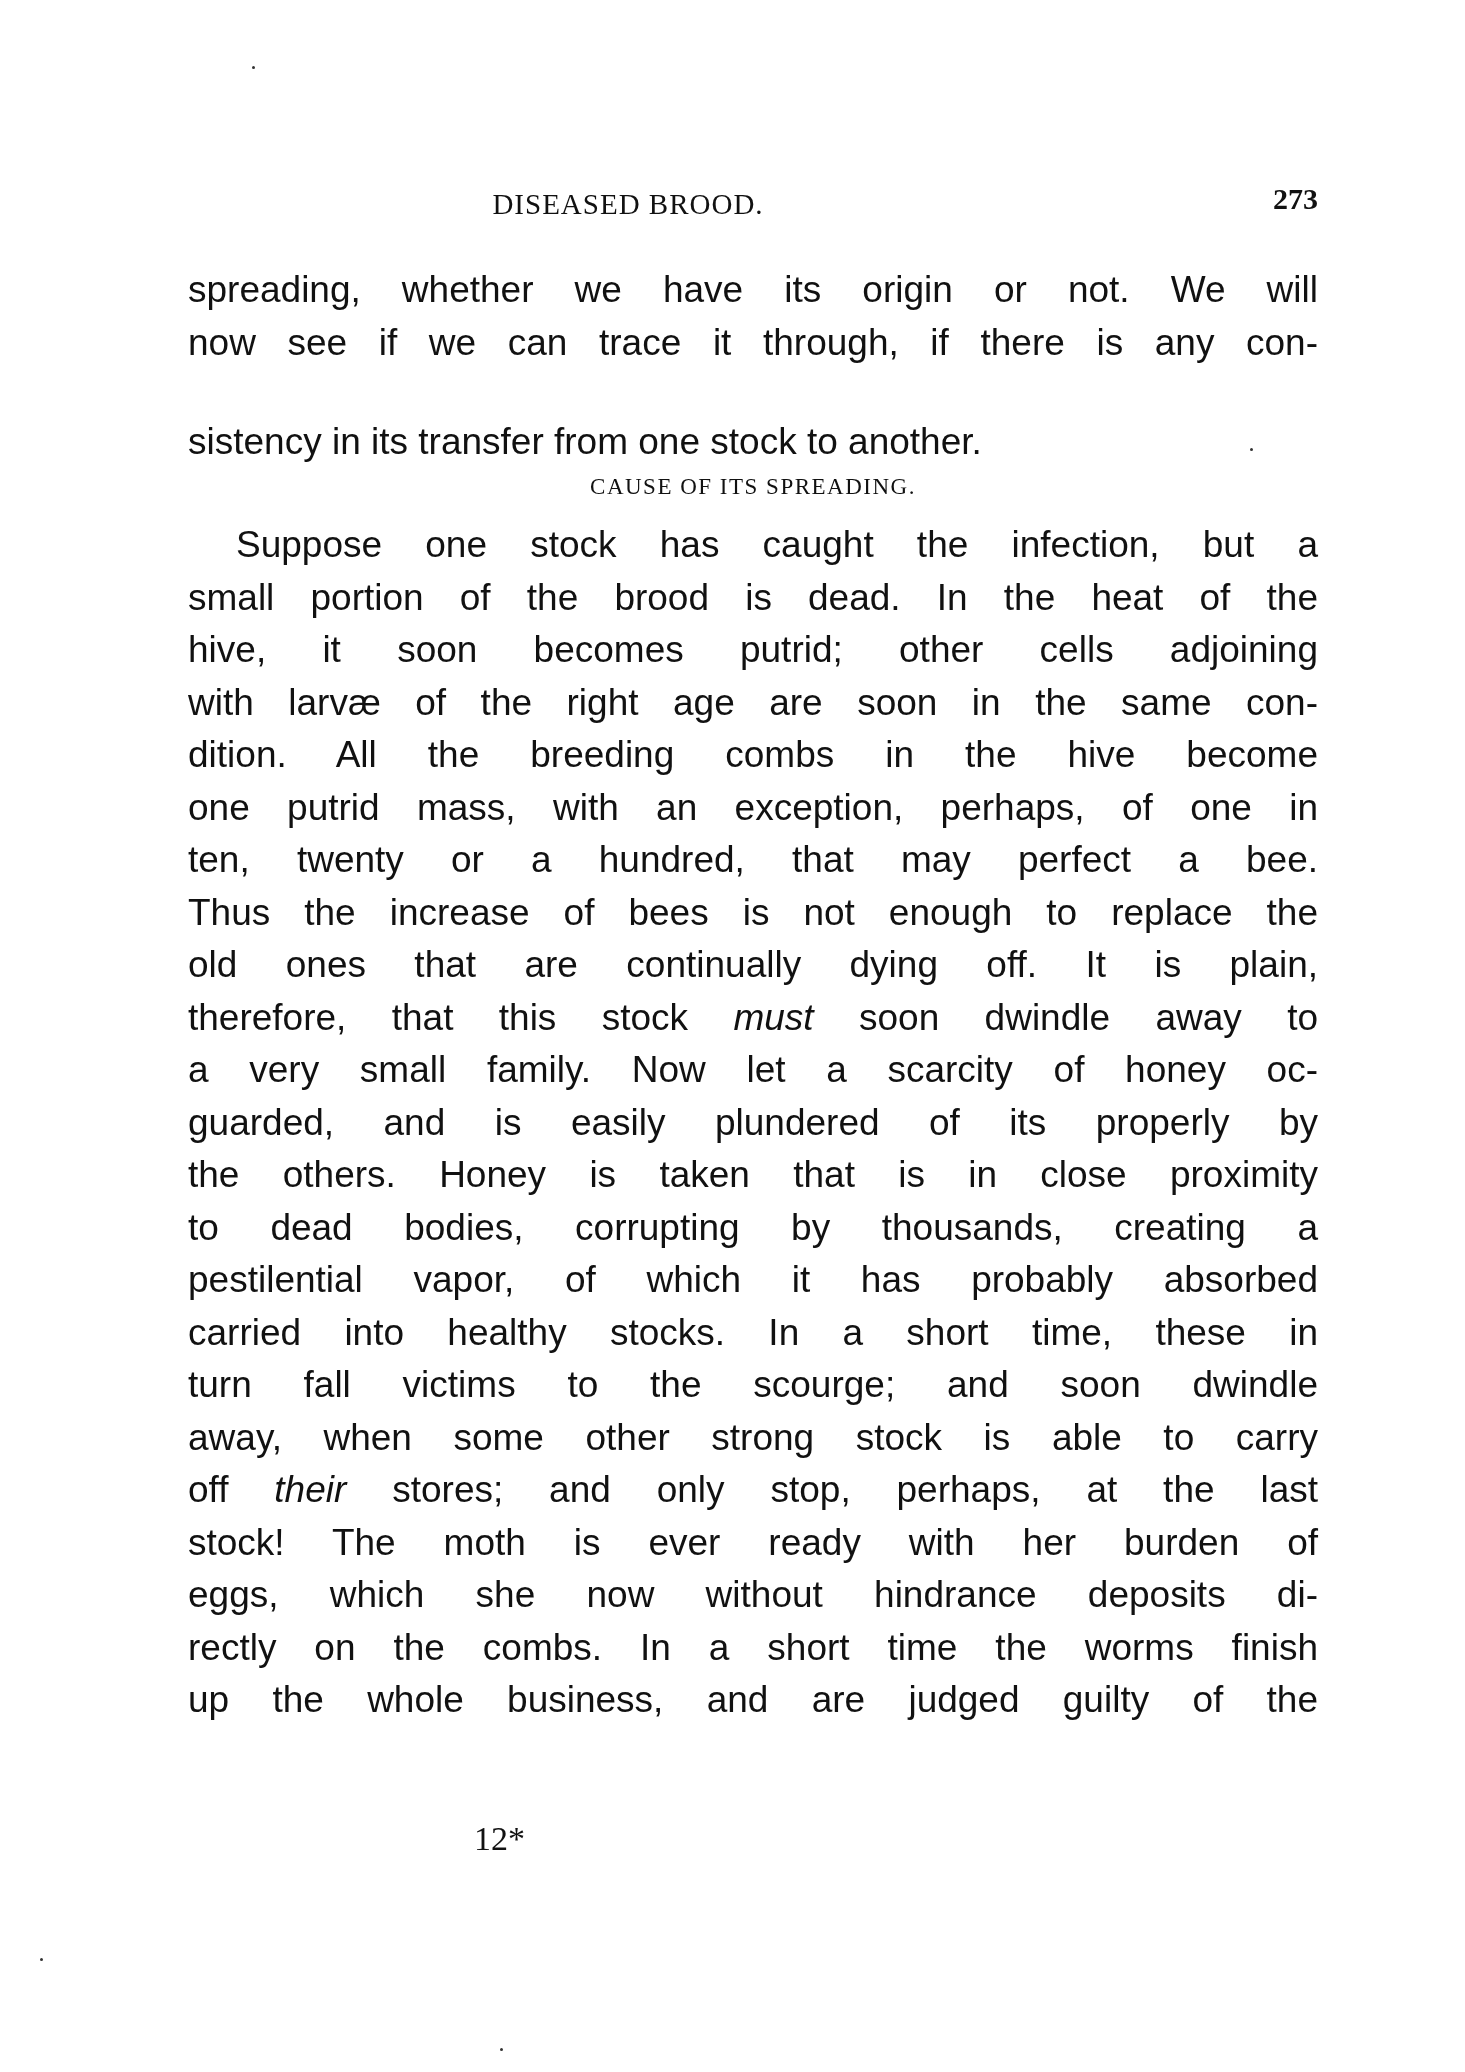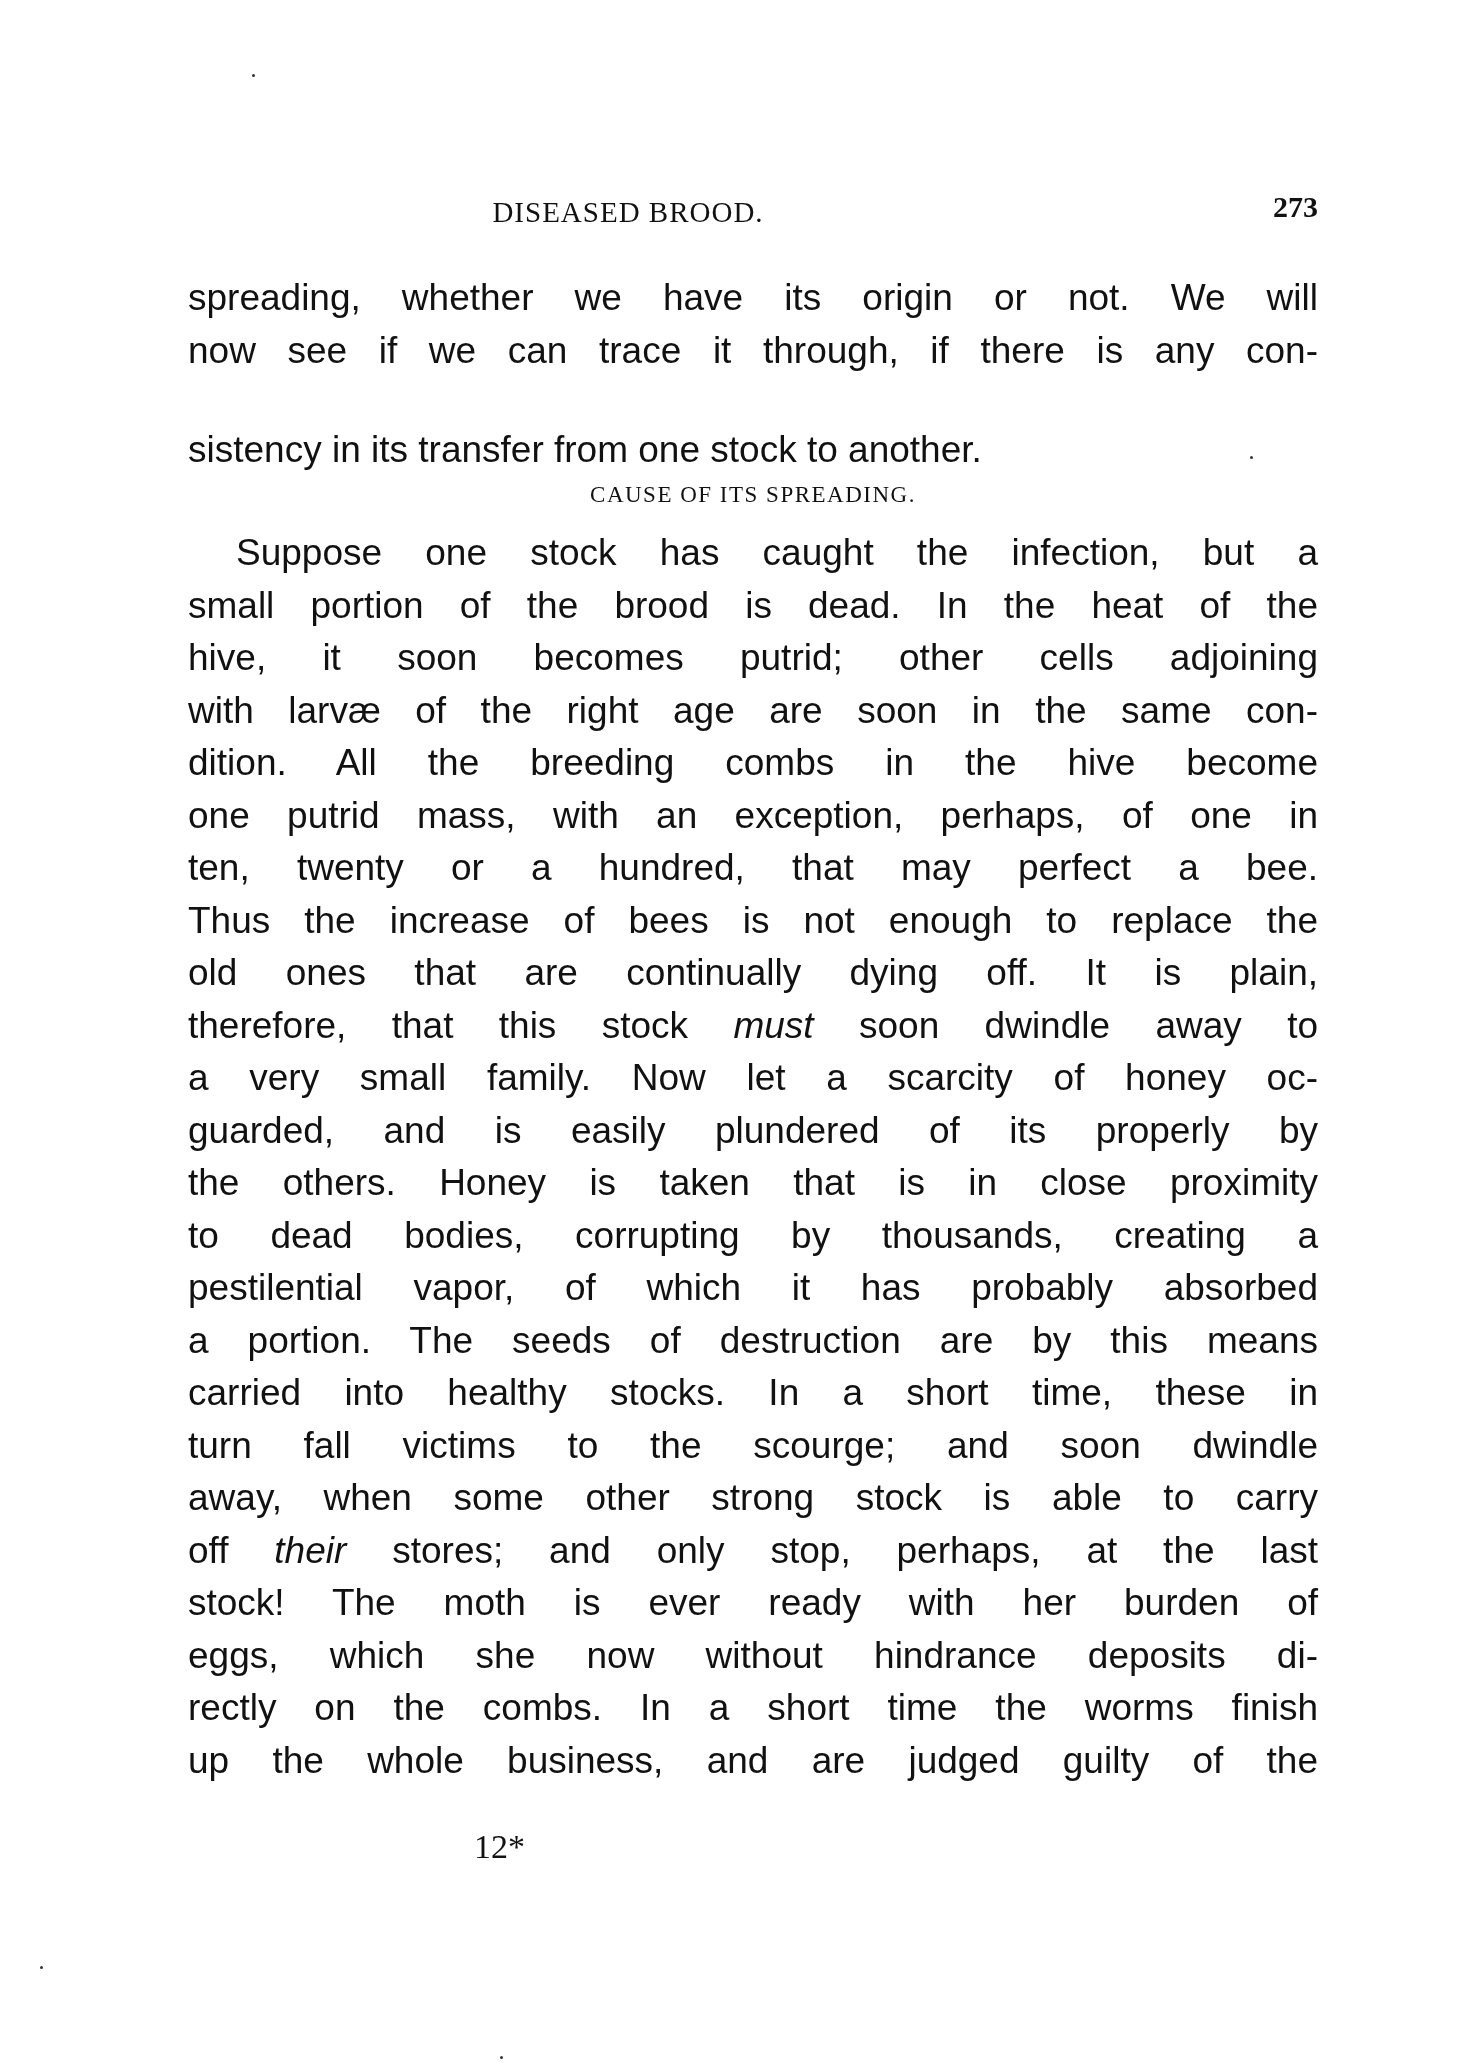--- a/index.html
+++ b/index.html
@@ -4,21 +4,21 @@
   <style>
     html, body { margin: 0; padding: 0; }
     body {
       width: 1465px; height: 2072px;
       background: #ffffff;
       position: relative;
       overflow: hidden;
       font-family: "DejaVu Serif", "Liberation Serif", serif;
       color: #111111;
     }
-    .page { position: absolute; left: 0; top: 16px; width: 1465px; height: 1556px; }
+    .page { position: absolute; left: 0; top: 8px; width: 1465px; height: 1556px; }
     .running-head {
       position: absolute; left: 188px; width: 1130px; top: 174px; height: 40px;
     }
     .running-title {
       position: absolute; left: 0; width: 880px; text-align: center;
       font-family: "Liberation Serif", serif;
       font-size: 29px; letter-spacing: 1px; top: 6px;
     }
     .page-number {
       position: absolute; right: 0; top: 0;
@@ -81,21 +81,20 @@
     <span class="line">one putrid mass, with an exception, perhaps, of one in</span>
     <span class="line">ten, twenty or a hundred, that may perfect a bee.</span>
     <span class="line">Thus the increase of bees is not enough to replace the</span>
     <span class="line">old ones that are continually dying off.   It is plain,</span>
     <span class="line"><span>therefore, that this stock</span> <em>must</em> <span>soon dwindle away to</span></span>
     <span class="line">a very small family.   Now let a scarcity of honey oc-</span>
     <span class="line">guarded, and is easily plundered of its properly by</span>
     <span class="line">the others.   Honey is taken that is in close proximity</span>
     <span class="line">to dead bodies, corrupting by thousands, creating a</span>
     <span class="line">pestilential vapor, of which it has probably absorbed</span>
-    <span class="line">a portion.   The seeds of destruction are by this means</span>
     <span class="line">carried into healthy stocks.   In a short time, these in</span>
     <span class="line">turn fall victims to the scourge; and soon dwindle</span>
     <span class="line">away, when some other strong stock is able to carry</span>
     <span class="line"><span>off</span> <em>their</em> <span>stores; and only stop, perhaps, at the last</span></span>
     <span class="line">stock!   The moth is ever ready with her burden of</span>
     <span class="line">eggs, which she now without hindrance deposits di-</span>
     <span class="line">rectly on the combs.   In a short time the worms finish</span>
     <span class="line">up the whole business, and are judged guilty of the</span>
   </div>
 

